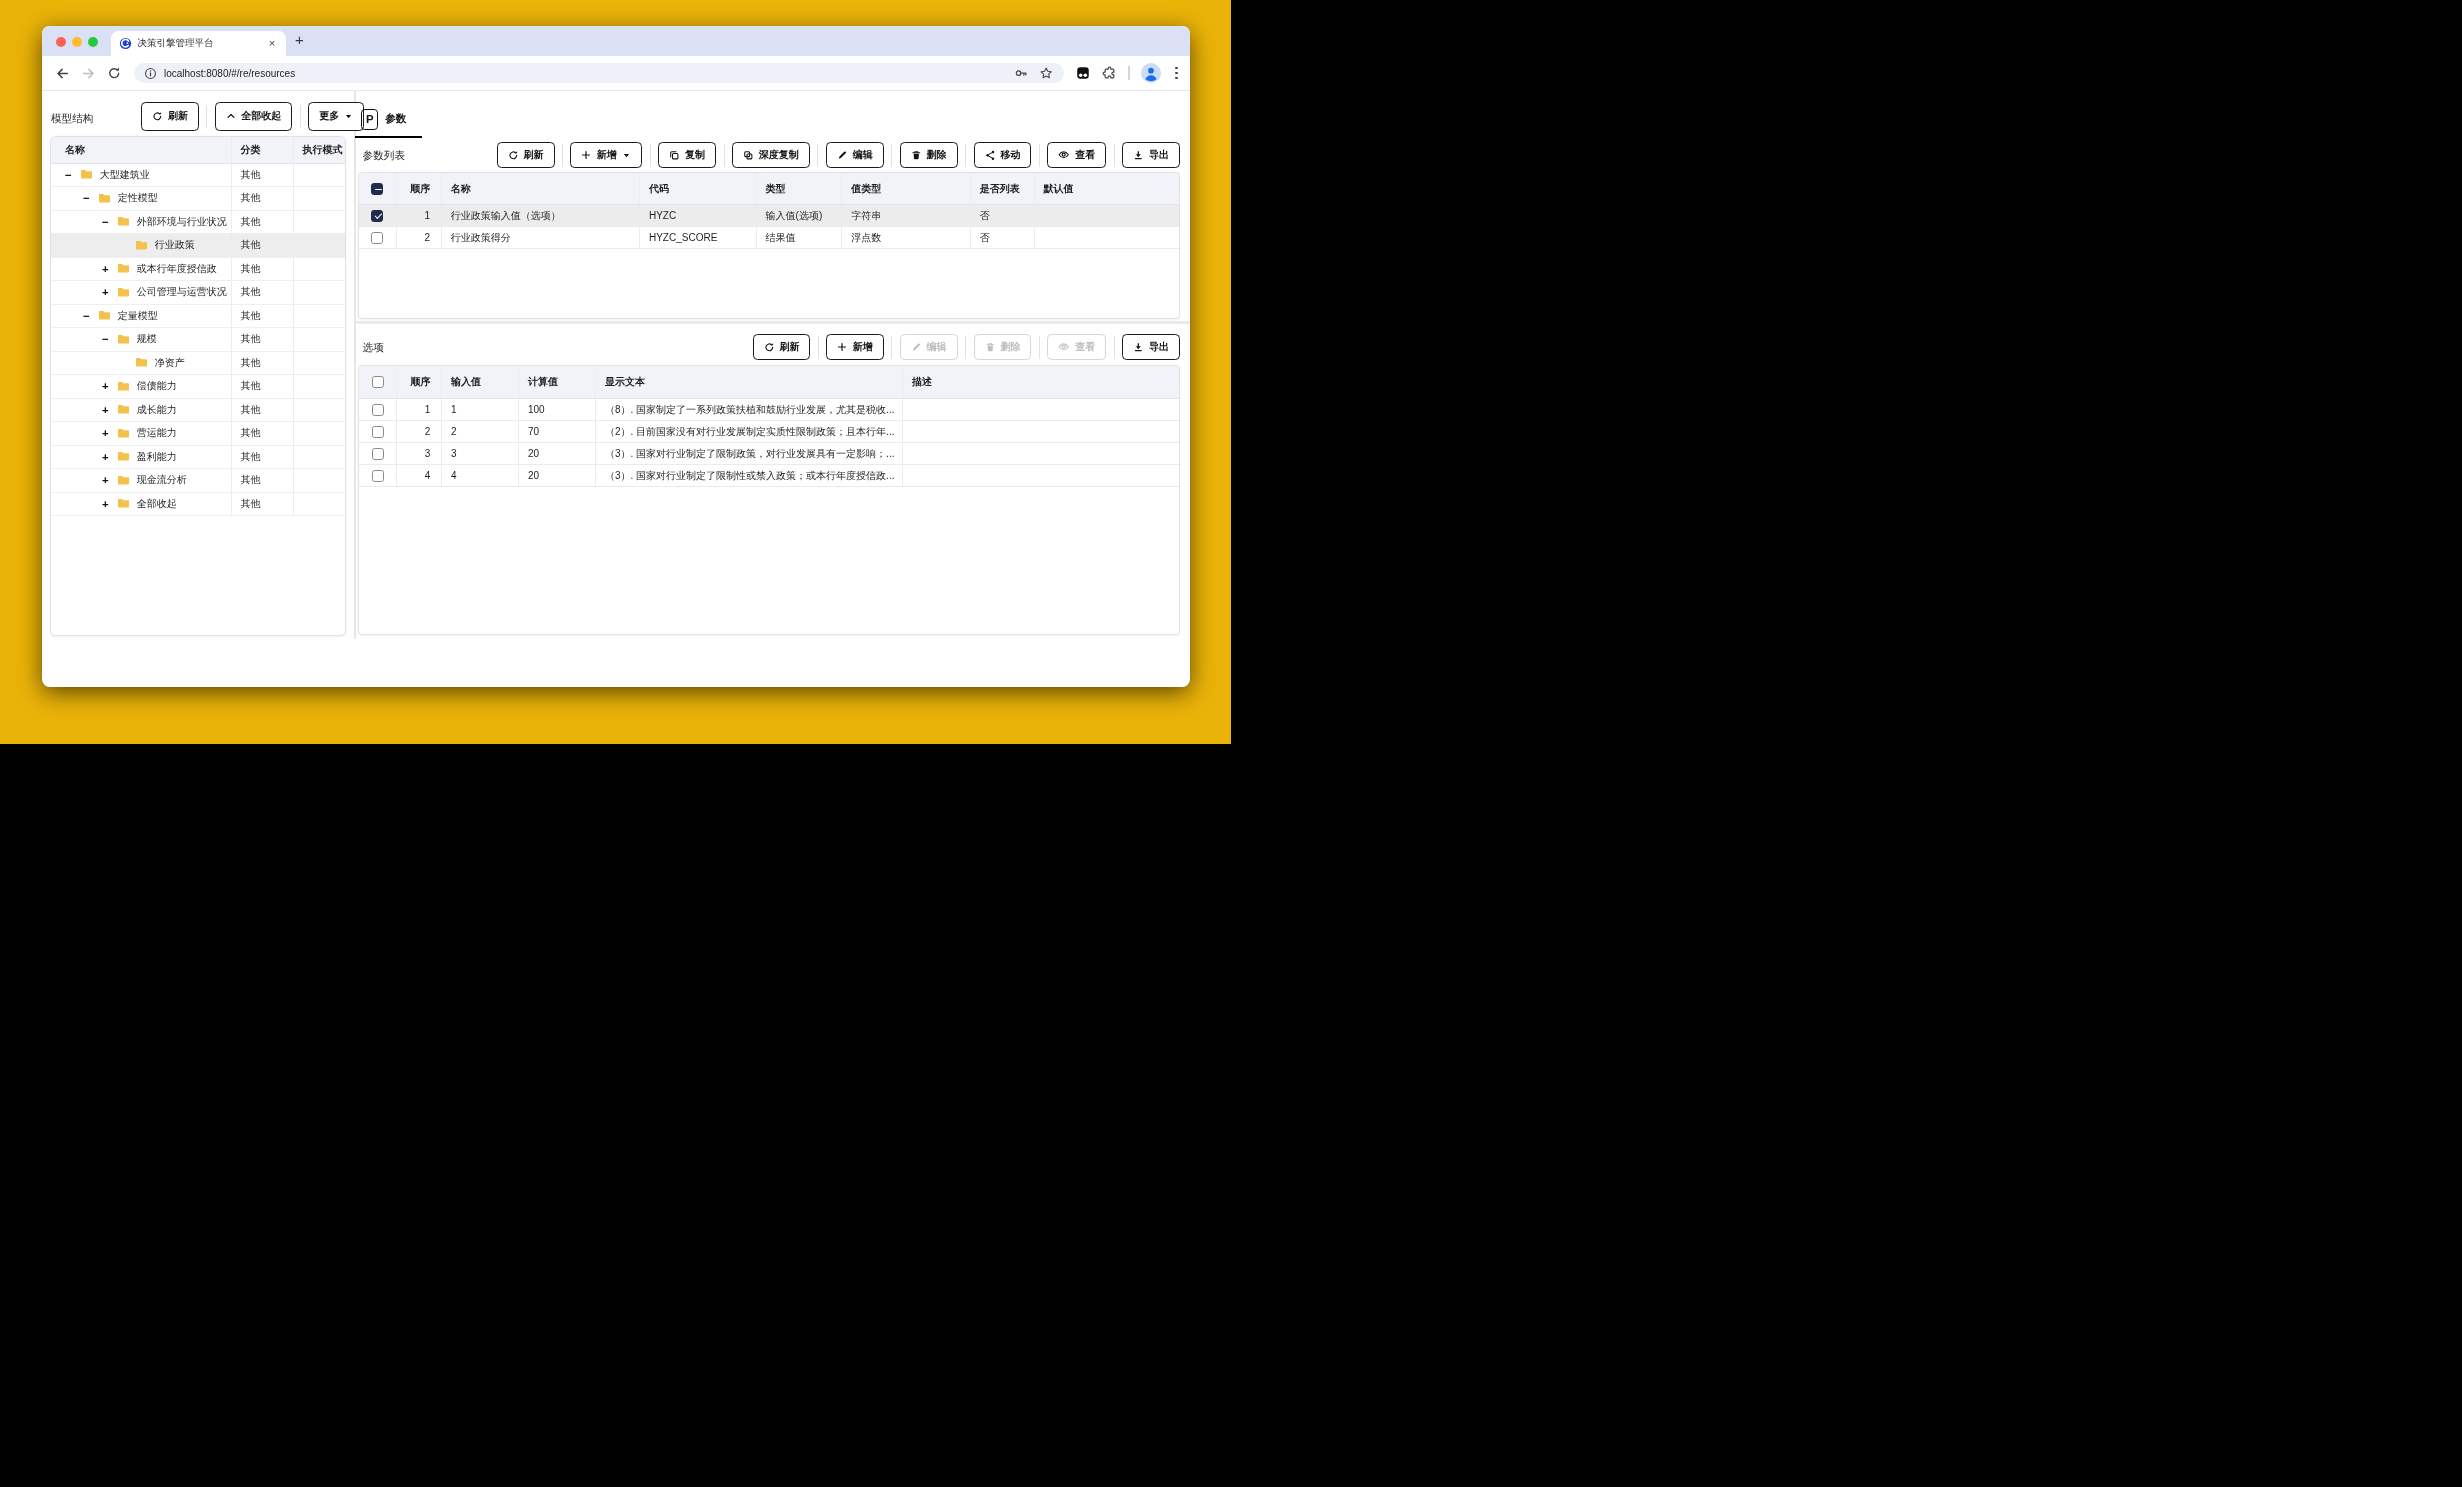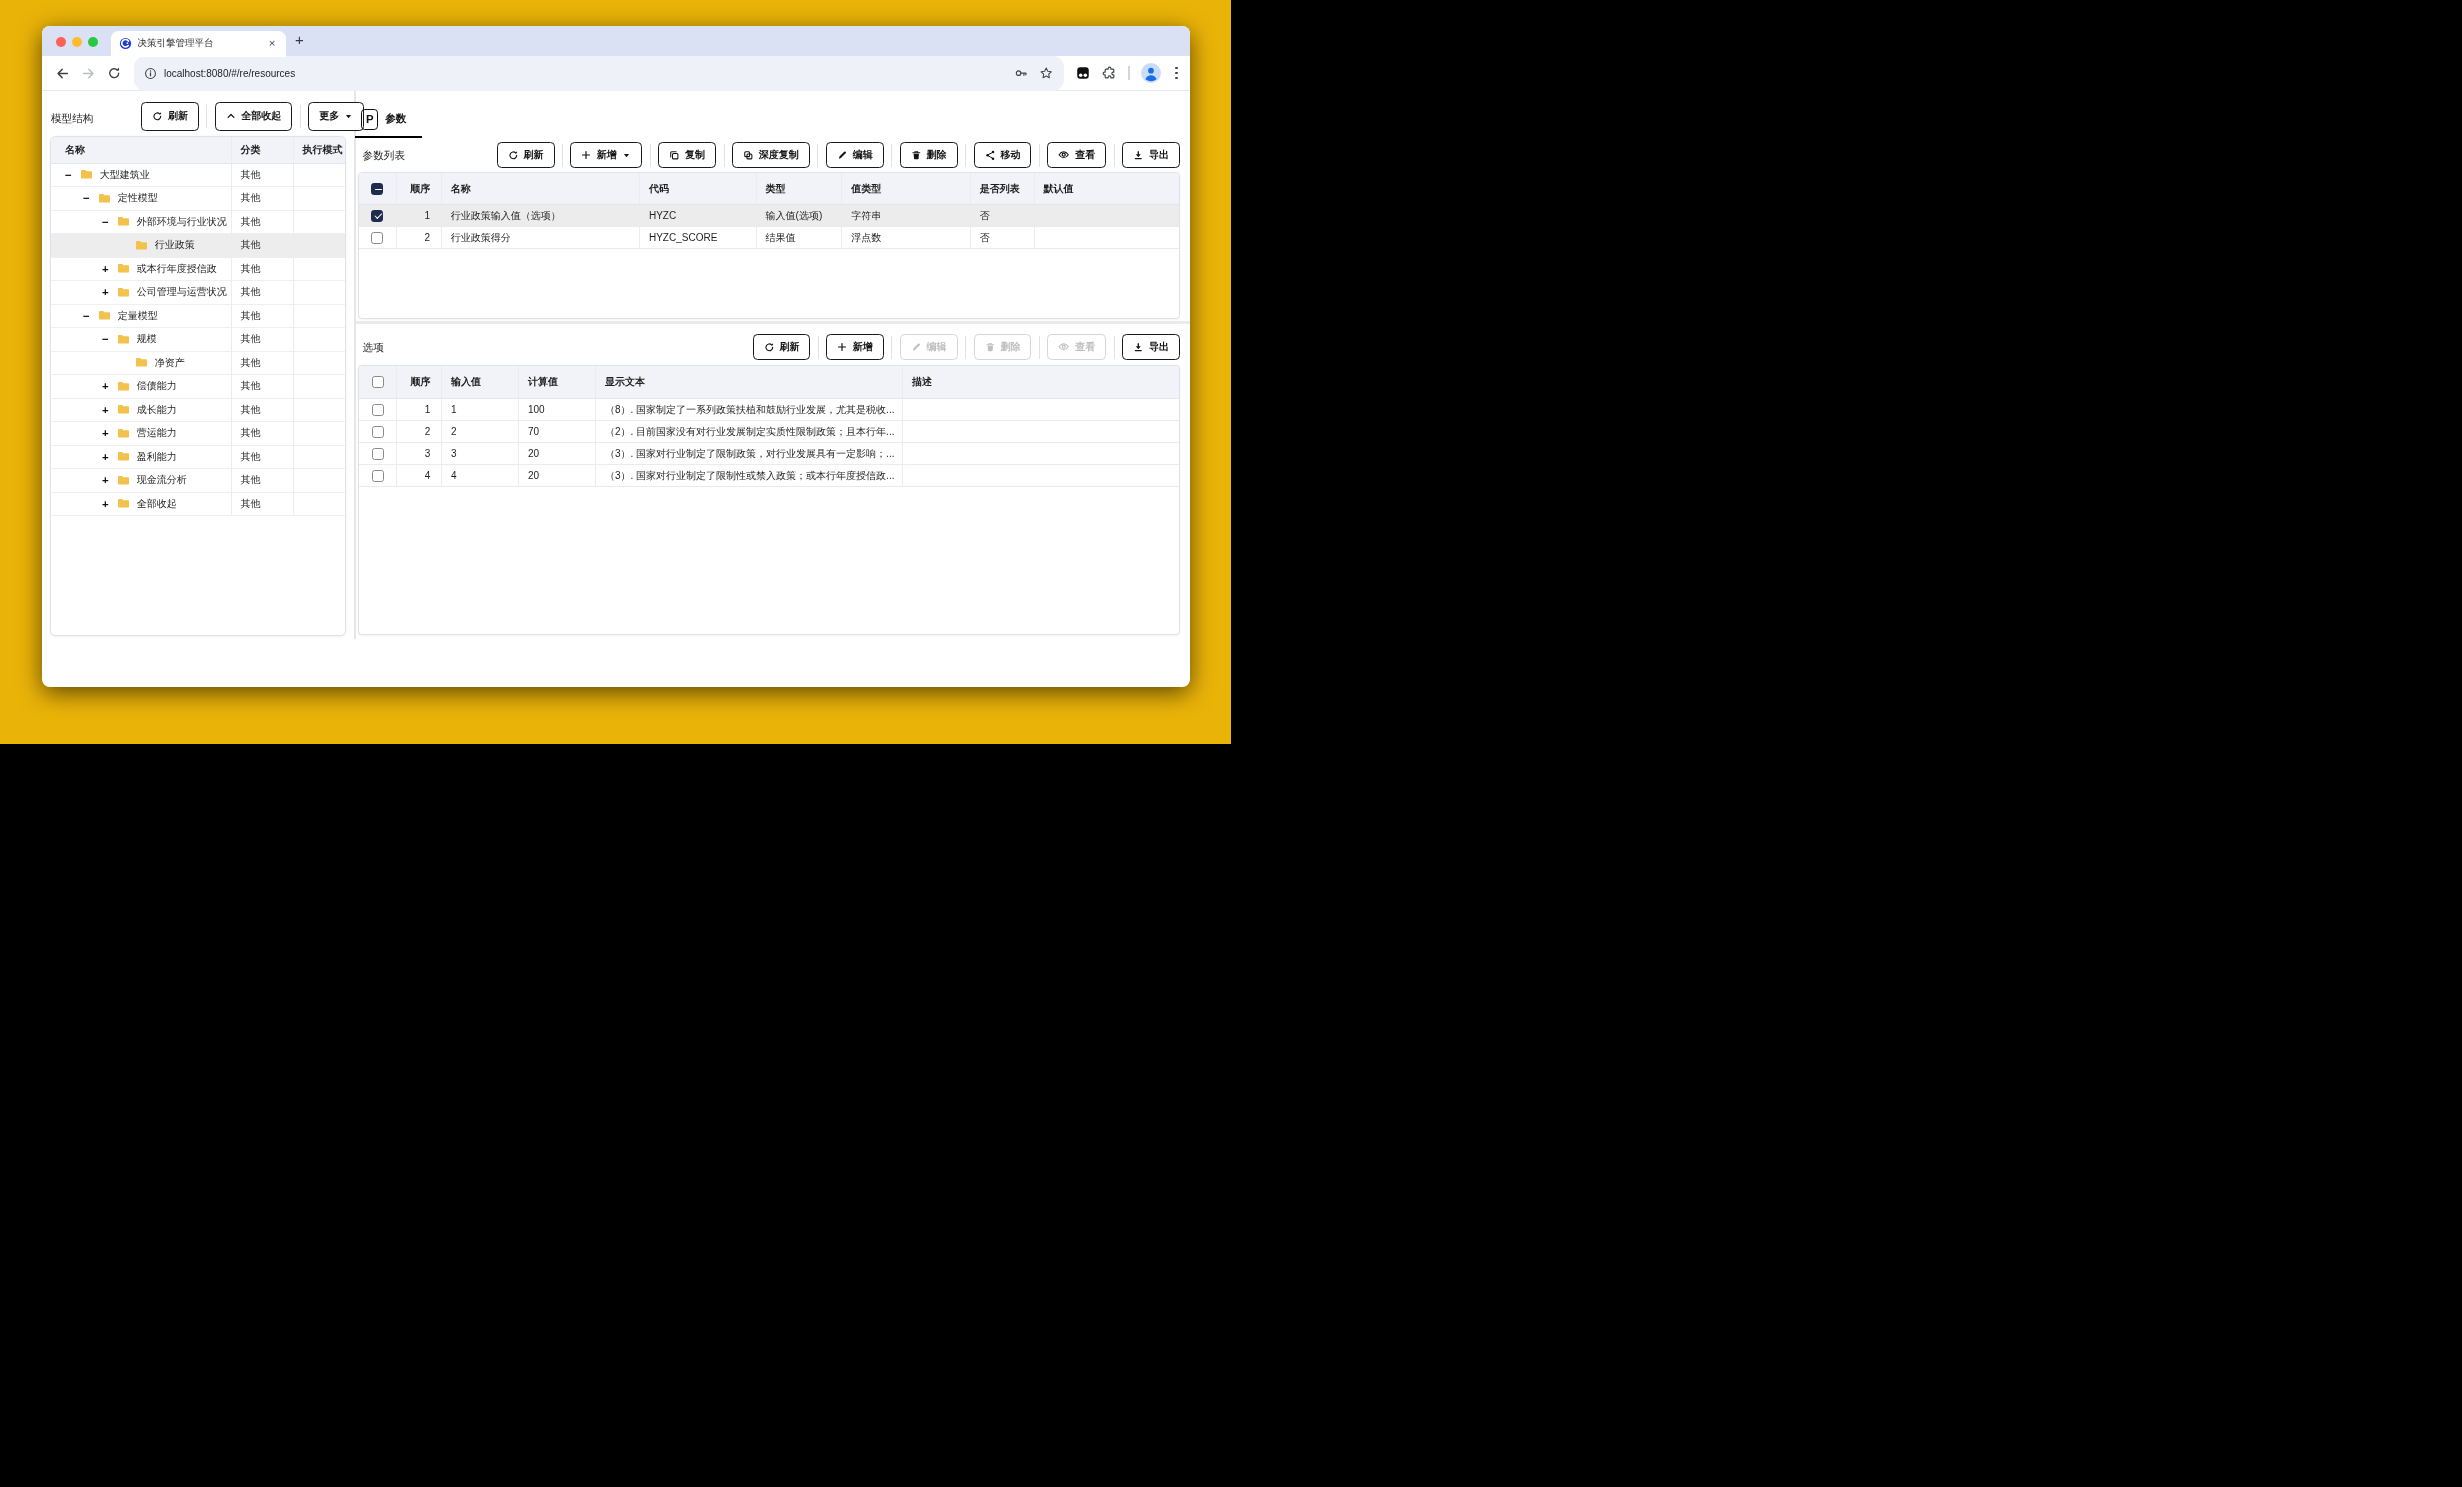--- a/index.html
+++ b/index.html
@@ -15,21 +15,21 @@
   .light{width:10px;height:10px;border-radius:50%;}
   .tab{position:absolute;left:69px;top:4.5px;width:175px;height:26px;background:#fff;
        border-radius:7.6px 7.6px 0 0;display:flex;align-items:center;padding:0 7.6px;}
   .tab-title{flex:1;margin-left:6px;font-size:9.5px;color:#2c2c2c;white-space:nowrap;overflow:hidden;}
   .tab-close{font-size:11.4px;color:#444;line-height:1;padding:1.5px 3px;}
   .newtab{position:absolute;left:253px;top:5.3px;font-size:15px;color:#3a3a3a;font-weight:400;}
 
   .btoolbar{height:35px;background:#fff;border-bottom:0.8px solid #e7e7e9;display:flex;align-items:center;padding:0 9px 0 7.6px;}
   .navic{width:26px;height:26px;display:flex;align-items:center;justify-content:center;color:#3f4347;}
   .navic.dis{color:#b9bdc4;}
-  .urlbar{flex:1;height:35px;margin:0 10.6px 0 6px;background:#eef1f8;border-radius:11.4px;
+  .urlbar{flex:1;height:20px;margin:0 10.6px 0 6px;background:#eef1f8;border-radius:11.4px;
           display:flex;align-items:center;padding:0 10.6px;color:#3f4347;}
   .url-text{margin-left:6.8px;font-size:10px;color:#1e1e20;flex:1;white-space:nowrap;overflow:hidden;}
   .urlbar .right-ic{margin-left:10.6px;display:flex;align-items:center;color:#44474c;}
   .chrome-right{display:flex;align-items:center;gap:11.4px;}
   .vsep{width:1.1px;height:13.6px;background:#d5d5d8;}
   .kebab{display:flex;flex-direction:column;gap:2.3px;padding:0 3px;}
   .kebab i{width:2.7px;height:2.7px;border-radius:50%;background:#3f4347;}
 
   
   .pagehead{position:relative;height:48px;border-bottom:0.8px solid #e9e9e9;background:#fff;}

